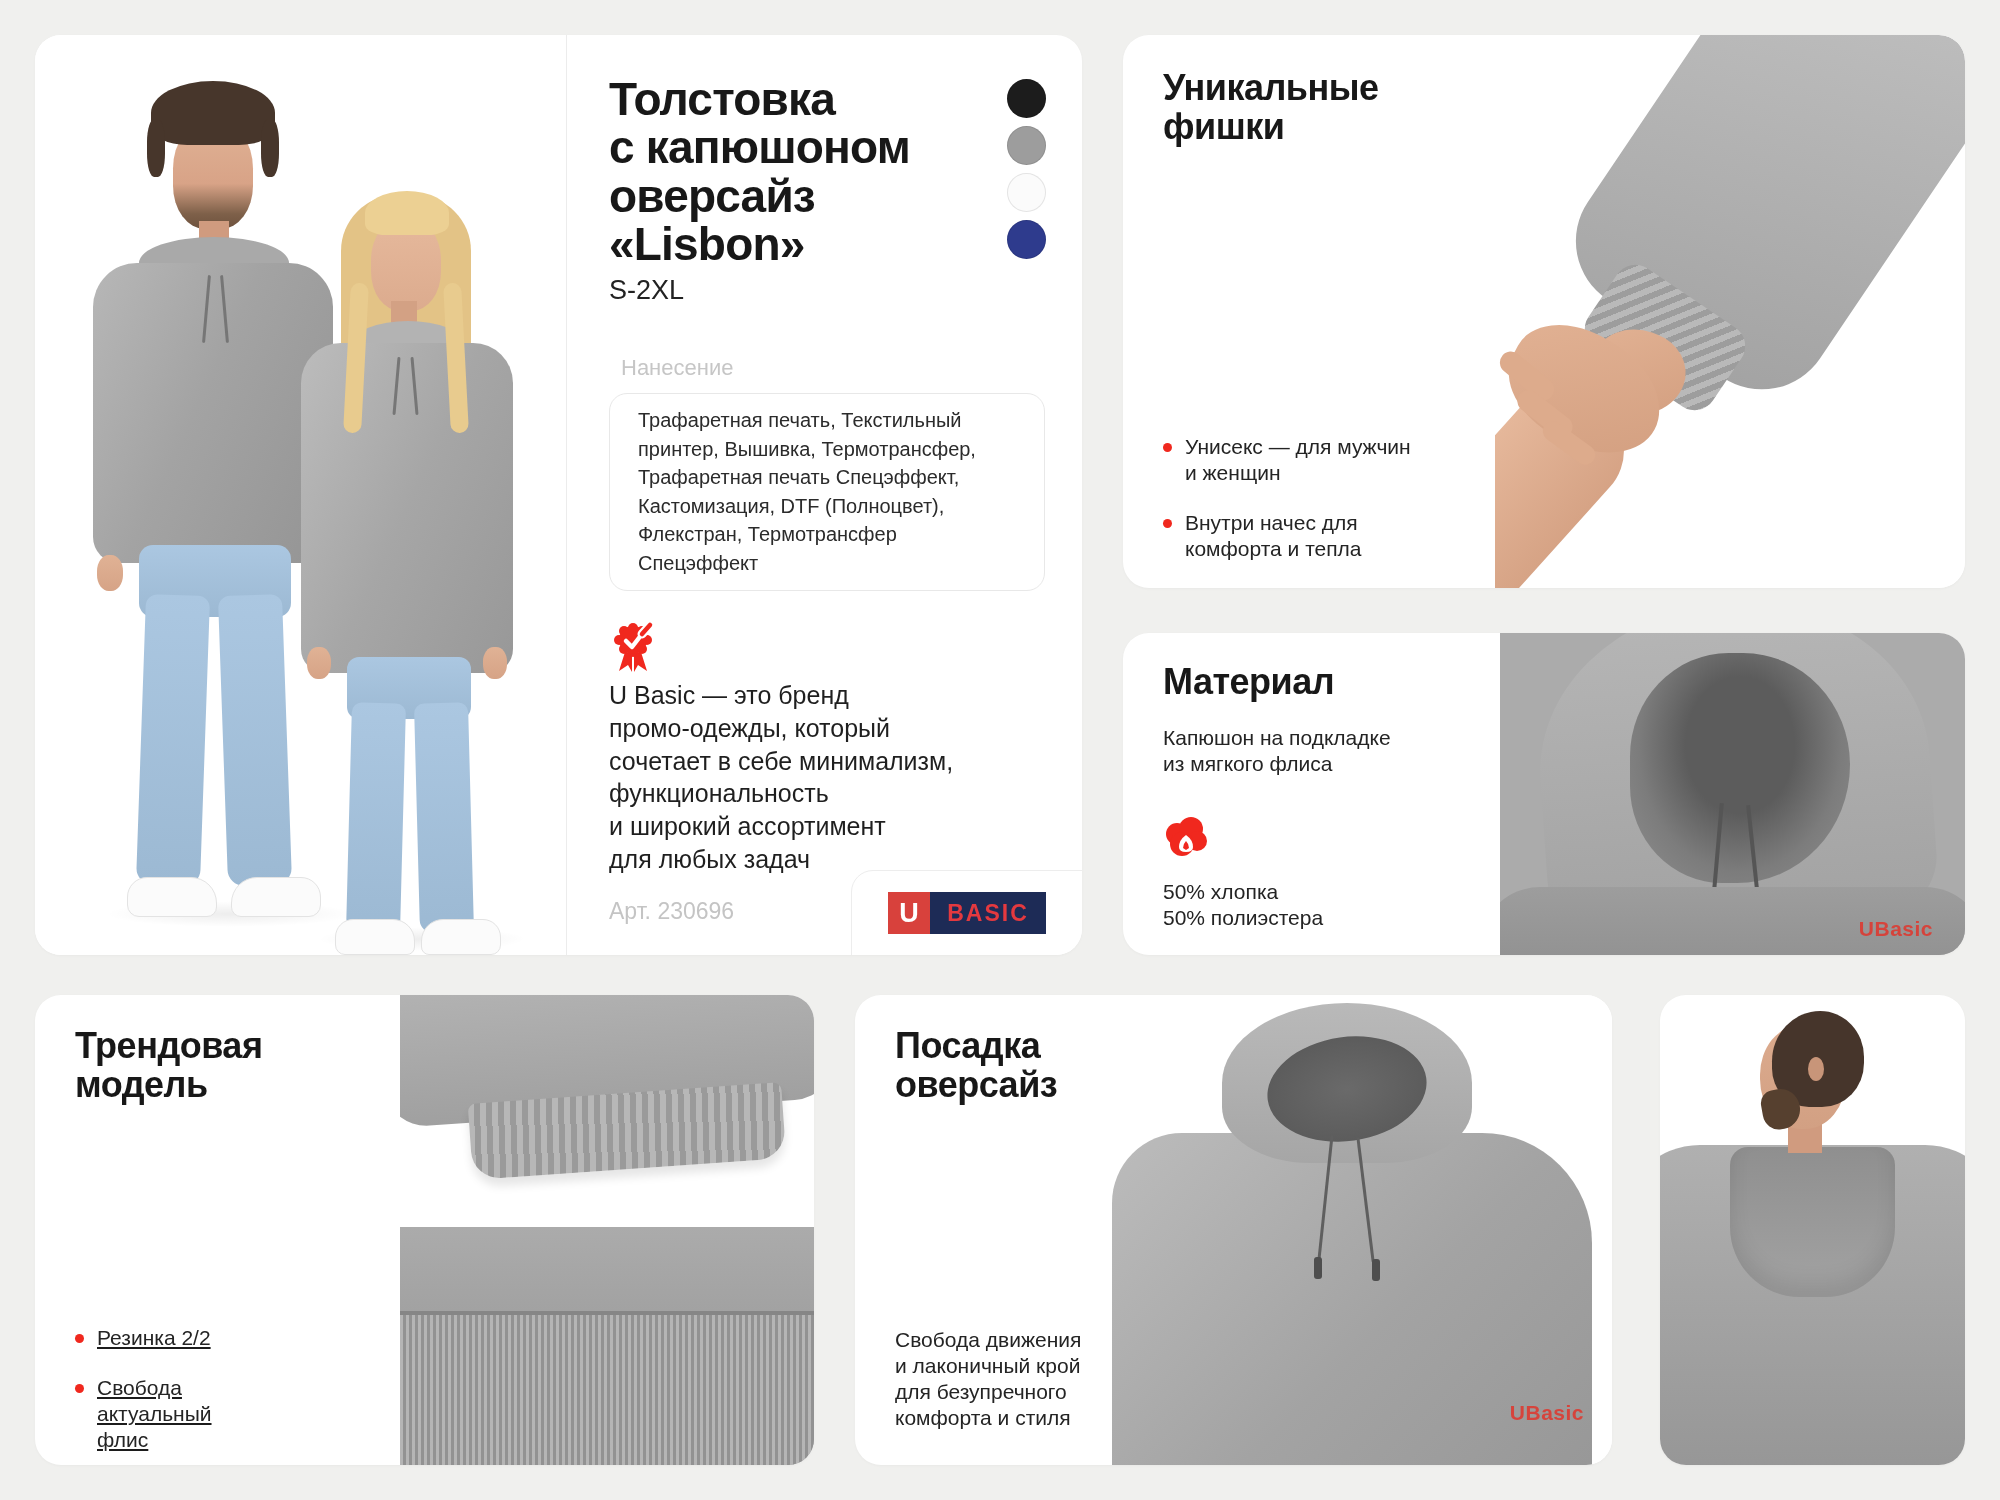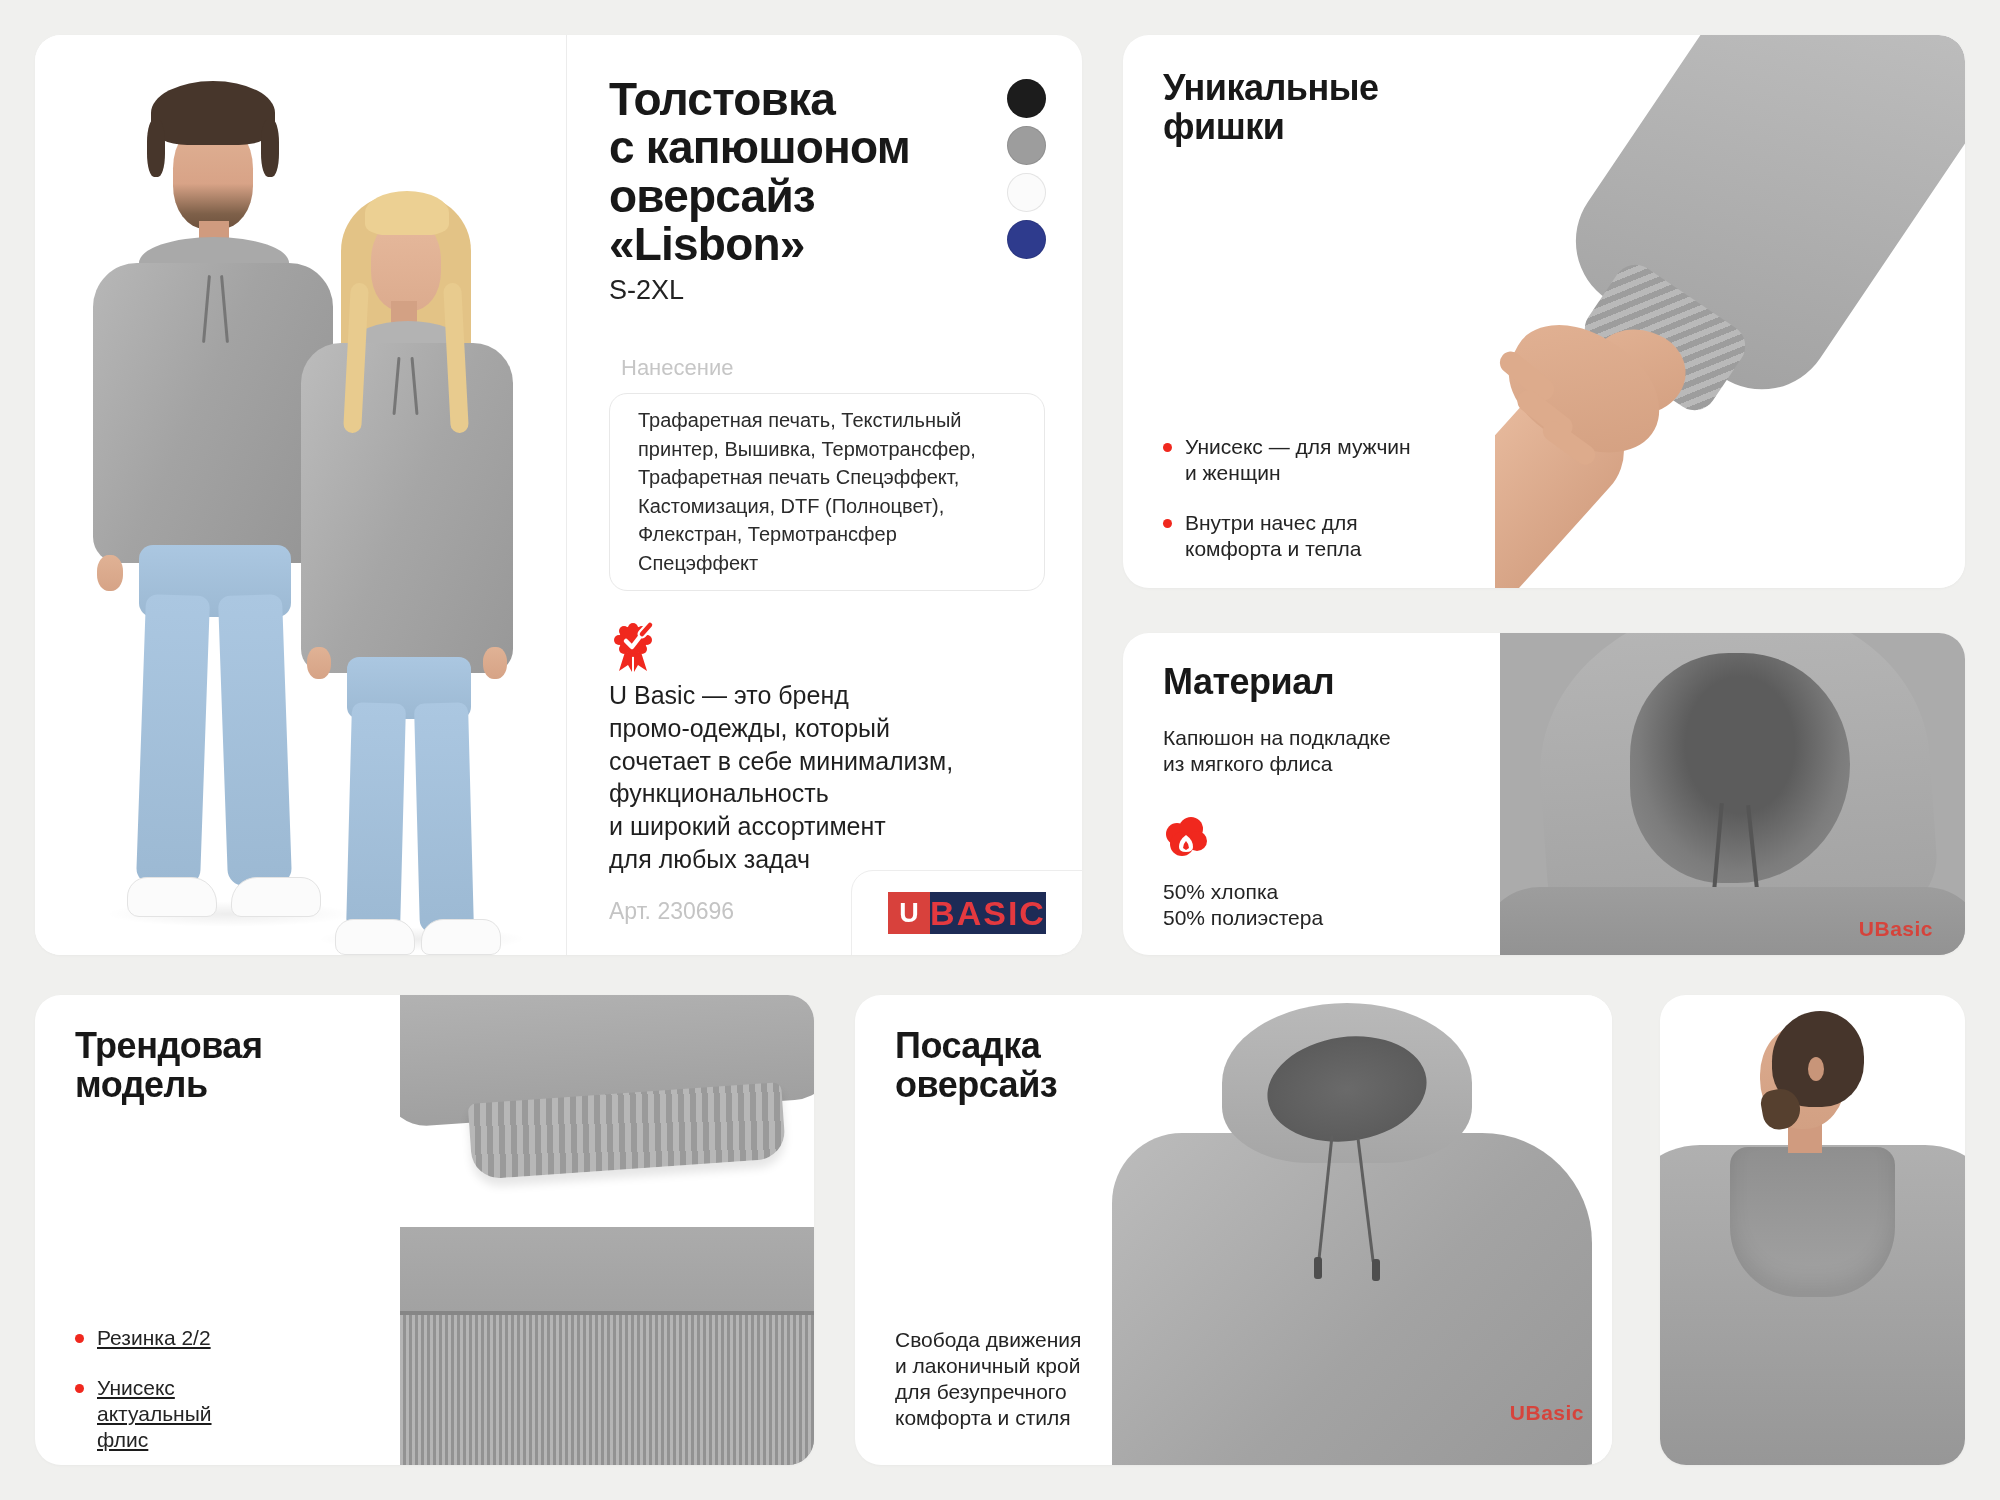--- a/index.html
+++ b/index.html
@@ -33,21 +33,21 @@
   .info{position:absolute;left:532px;top:0;right:0;bottom:0;}
   .swatch-col{position:absolute;right:36px;top:44px;display:flex;flex-direction:column;gap:8px;}
   .swatch{width:37px;height:37px;border-radius:50%;border:1px solid rgba(0,0,0,.09);}
   .print-box{position:absolute;left:42px;top:358px;width:378px;padding:12px 28px;
              border:1.5px solid #e8e8e8;border-radius:18px;font-size:20px;line-height:1.43;color:#2b2b2b;}
   .logo-tab{position:absolute;right:-1px;bottom:-1px;width:230px;height:84px;background:#fff;
             border:1px solid #ededed;border-radius:22px 0 24px 0;
             display:flex;align-items:center;justify-content:center;}
   .logo-u{width:42px;height:42px;background:#d8413c;color:#fff;font-weight:bold;font-size:27px;
           display:flex;align-items:center;justify-content:center;}
-  .logo-basic{width:116px;height:42px;background:#1d2b56;color:#e4393f;font-weight:bold;font-size:34px;
+  .logo-basic{width:116px;height:42px;background:#1d2b56;color:#e4393f;font-weight:bold;font-size:23px;
           letter-spacing:2px;display:flex;align-items:center;justify-content:center;}
 
   
   .skin{background:linear-gradient(180deg,#e0b295,#d6a386);}
   .blue{background:linear-gradient(180deg,#abc7e1,#9cb9d3);}
   .shoe{background:#fbfbfb;border:1px solid #e3e3e3;}
   .string{width:3px;background:#767676;border-radius:2px;}
   .floor-shadow{background:radial-gradient(ellipse at center, rgba(0,0,0,.07), rgba(0,0,0,0) 70%);border-radius:50%;}
 
   
@@ -258,21 +258,21 @@
     <h2 class="abs h-sec pre" style="left:40px;top:32px;margin:0;">Трендовая
 модель</h2>
 
     <div class="abs" style="left:40px;top:330px;width:280px;text-decoration:underline;">
       <div class="bullet">
         <span class="dot"></span>
         <span class="txt pre">Резинка 2/2</span>
       </div>
       <div class="bullet" style="margin-bottom:0;">
         <span class="dot"></span>
-        <span class="txt pre">Унисекс
+        <span class="txt pre">Свобода
 актуальный
 флис</span>
       </div>
     </div>
   </section>
 
   <section class="card" id="card-fit">
     <div class="fit-photo">
       <div class="abs heather" style="left:40px;top:138px;width:480px;height:360px;border-radius:70px 110px 0 0;background:linear-gradient(135deg,#bcbcbc,#a3a3a3 55%,#979797);"></div>
       <div class="abs heather" style="left:150px;top:8px;width:250px;height:160px;border-radius:50% 50% 35% 35%;background:linear-gradient(180deg,#b9b9b9,#a6a6a6);"></div>

